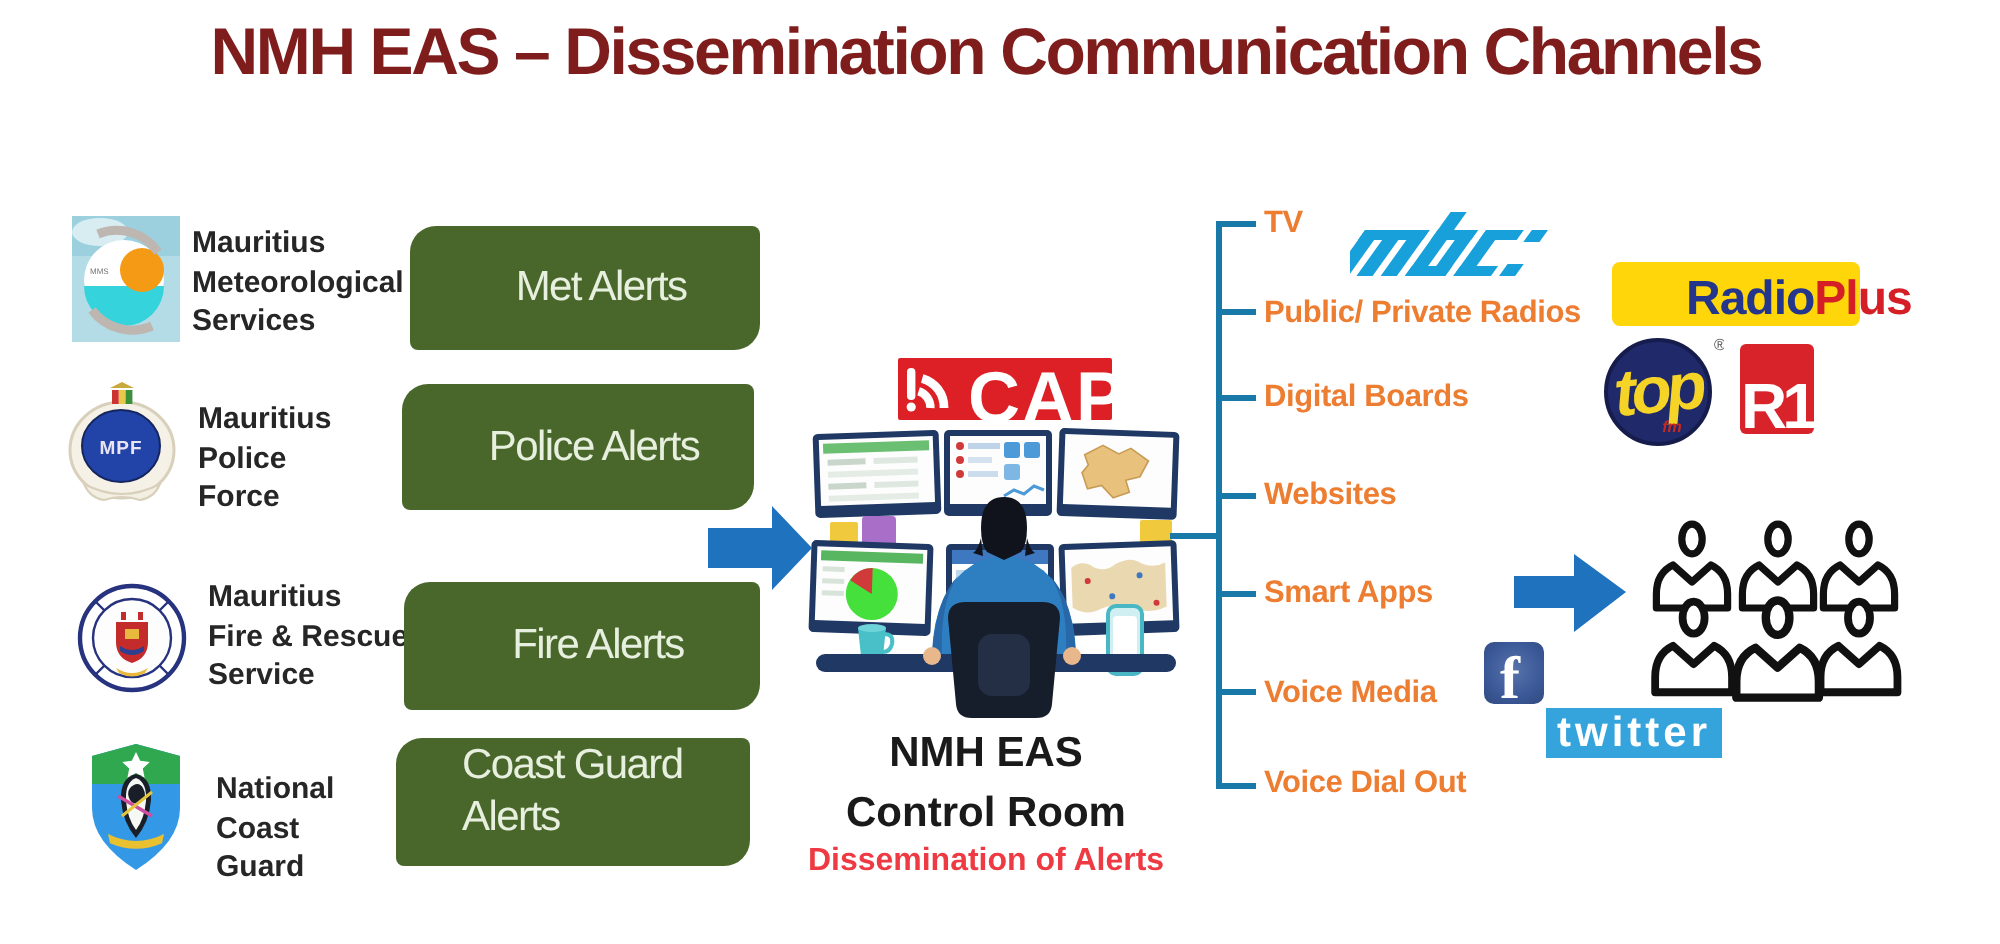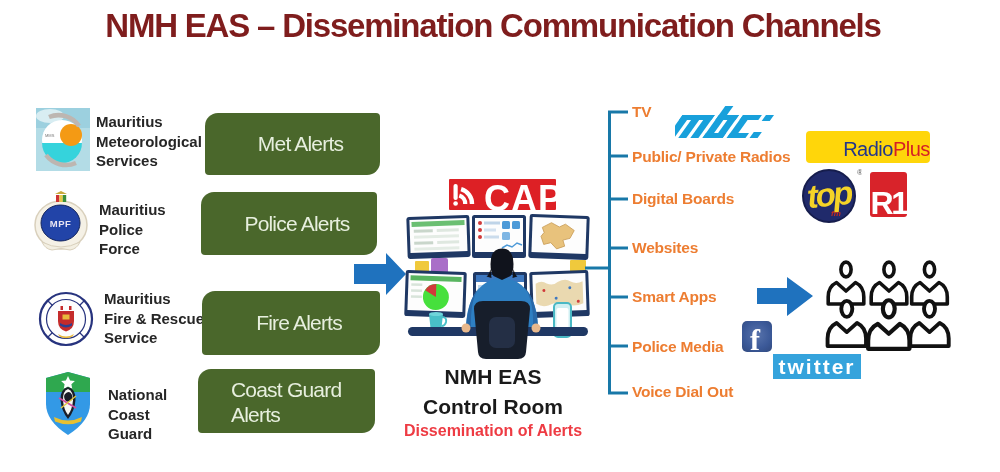--- a/index.html
+++ b/index.html
@@ -83,21 +83,21 @@
 
 <div class="abs gbox" style="left:205px;top:113px;width:159px;height:62px;display:flex;align-items:center;justify-content:center;">
     <span class="t">Met Alerts</span>
   </div>
 <div class="abs gbox" style="left:201px;top:192px;width:160px;height:63px;display:flex;align-items:center;justify-content:center;">
     <span class="t">Police Alerts</span>
   </div>
 <div class="abs gbox" style="left:202px;top:291px;width:162px;height:64px;display:flex;align-items:center;justify-content:center;">
     <span class="t">Fire Alerts</span>
   </div>
-<div class="abs gbox" style="left:198px;top:369px;width:161px;height:64px;display:flex;align-items:center;">
+<div class="abs gbox" style="left:198px;top:369px;width:161px;height:64px;display:flex;align-items:flex-start;">
     <span class="t" style="margin-left:17px;line-height:25.5px;position:relative;top:1px;">Coast Guard<br>Alerts</span>
   </div>
 
 <svg class="abs" style="left:350px;top:250px;" width="60" height="48" viewBox="0 0 60 48">
  <polygon points="4,14 36,14 36,3 56,24 36,45 36,34 4,34" fill="#1F72BE"></polygon>
 </svg>
 <svg class="abs" style="left:754px;top:274px;" width="62" height="46" viewBox="0 0 62 46">
  <polygon points="3,14 33,14 33,3 59,22 33,42 33,30 3,30" fill="#1F72BE"></polygon>
 </svg>
 
@@ -217,21 +217,21 @@
   <line x1="23" y1="288" x2="43" y2="288"></line>
   <line x1="0" y1="163" x2="24" y2="163"></line>
  </g>
 </svg>
 
 <div class="abs chan" style="left:632px;top:103px;">TV</div>
 <div class="abs chan" style="left:632px;top:148px;">Public/ Private Radios</div>
 <div class="abs chan" style="left:632px;top:190px;">Digital Boards</div>
 <div class="abs chan" style="left:632px;top:239px;">Websites</div>
 <div class="abs chan" style="left:632px;top:288px;">Smart Apps</div>
-<div class="abs chan" style="left:632px;top:338px;">Police Media</div>
+<div class="abs chan" style="left:632px;top:338px;">Voice Media</div>
 <div class="abs chan" style="left:632px;top:383px;">Voice Dial Out</div>
 
 <div class="abs" id="logo-mbc" style="left:675px;top:103px;">
 <svg width="135" height="38" viewBox="0 0 135 38">
  <g fill="#18A0DB" transform="scale(1.345,1) translate(12,0) skewX(-28)">
   <rect x="0" y="12" width="6" height="23"></rect>
   <rect x="9" y="12" width="6" height="23"></rect>
   <rect x="18" y="12" width="6" height="23"></rect>
   <rect x="0" y="12" width="24" height="5"></rect>
   <rect x="27" y="3" width="6" height="32"></rect>
@@ -240,21 +240,21 @@
   <rect x="27" y="30" width="15" height="5"></rect>
   <rect x="45" y="12" width="6" height="23"></rect>
   <rect x="45" y="12" width="14" height="5"></rect>
   <rect x="45" y="30" width="14" height="5"></rect>
   <rect x="62" y="12" width="6" height="6"></rect>
   <rect x="62" y="29" width="6" height="6"></rect>
  </g>
 </svg></div>
 
 <div class="abs" style="left:806px;top:131px;width:124px;height:32px;background:#FFD60A;border-radius:4px;text-align:center;">
- <span style="font-size:20px;font-weight:normal;letter-spacing:-0.5px;line-height:37px;margin-left:37px;"><span style="color:#23368B;">Radio</span><span style="color:#D51F26;">Plus</span></span>
+ <span style="font-size:24px;font-weight:bold;letter-spacing:-0.5px;line-height:37px;margin-left:37px;"><span style="color:#23368B;">Radio</span><span style="color:#D51F26;">Plus</span></span>
 </div>
 
 <div class="abs" id="logo-top" style="left:800px;top:167px;">
 <svg width="62" height="60" viewBox="0 0 62 60">
  <circle cx="29" cy="29" r="26" fill="#202A6B"></circle>
  <circle cx="29" cy="29" r="26" fill="none" stroke="#161D4D" stroke-width="2"></circle>
  <text x="29" y="39" text-anchor="middle" font-size="33" font-weight="bold" font-style="italic" fill="#F5D327" letter-spacing="-2.5" transform="rotate(-6 29 29)">top</text>
  <text x="36" y="49" text-anchor="middle" font-size="8" font-weight="bold" font-style="italic" fill="#C8281E">fm</text>
  <text x="57" y="8" font-size="8" fill="#555">®</text>
 </svg></div>

